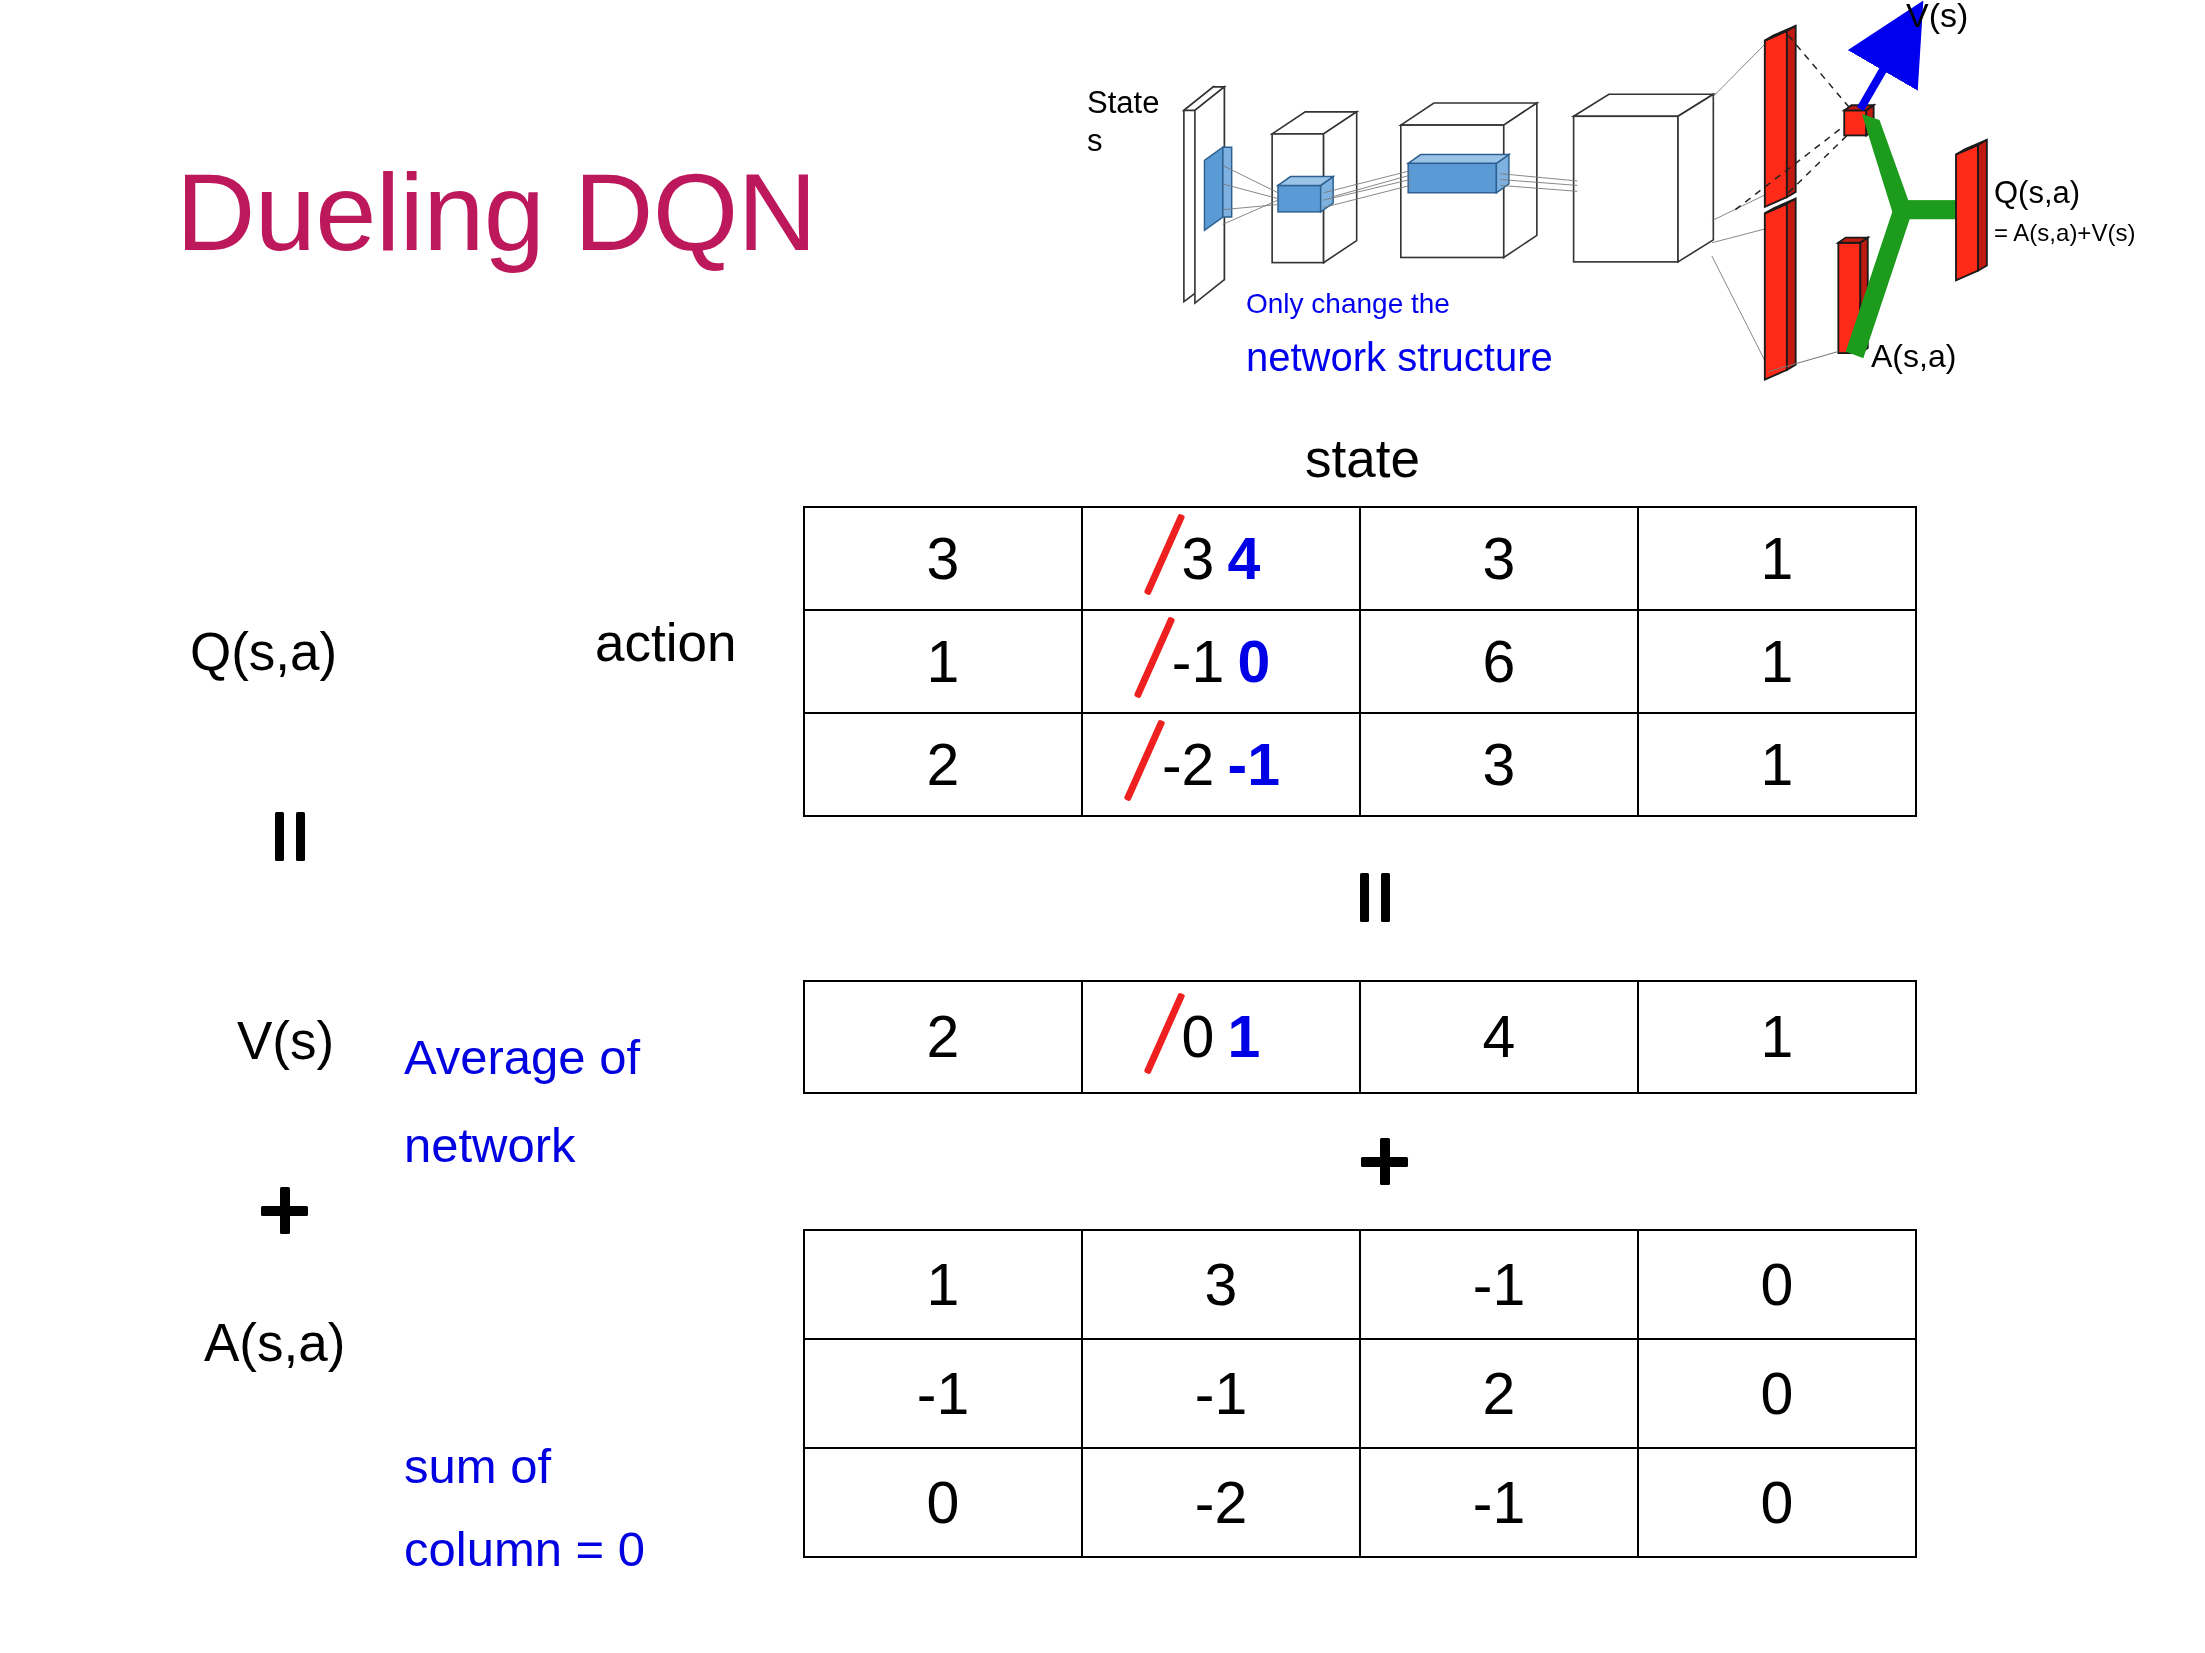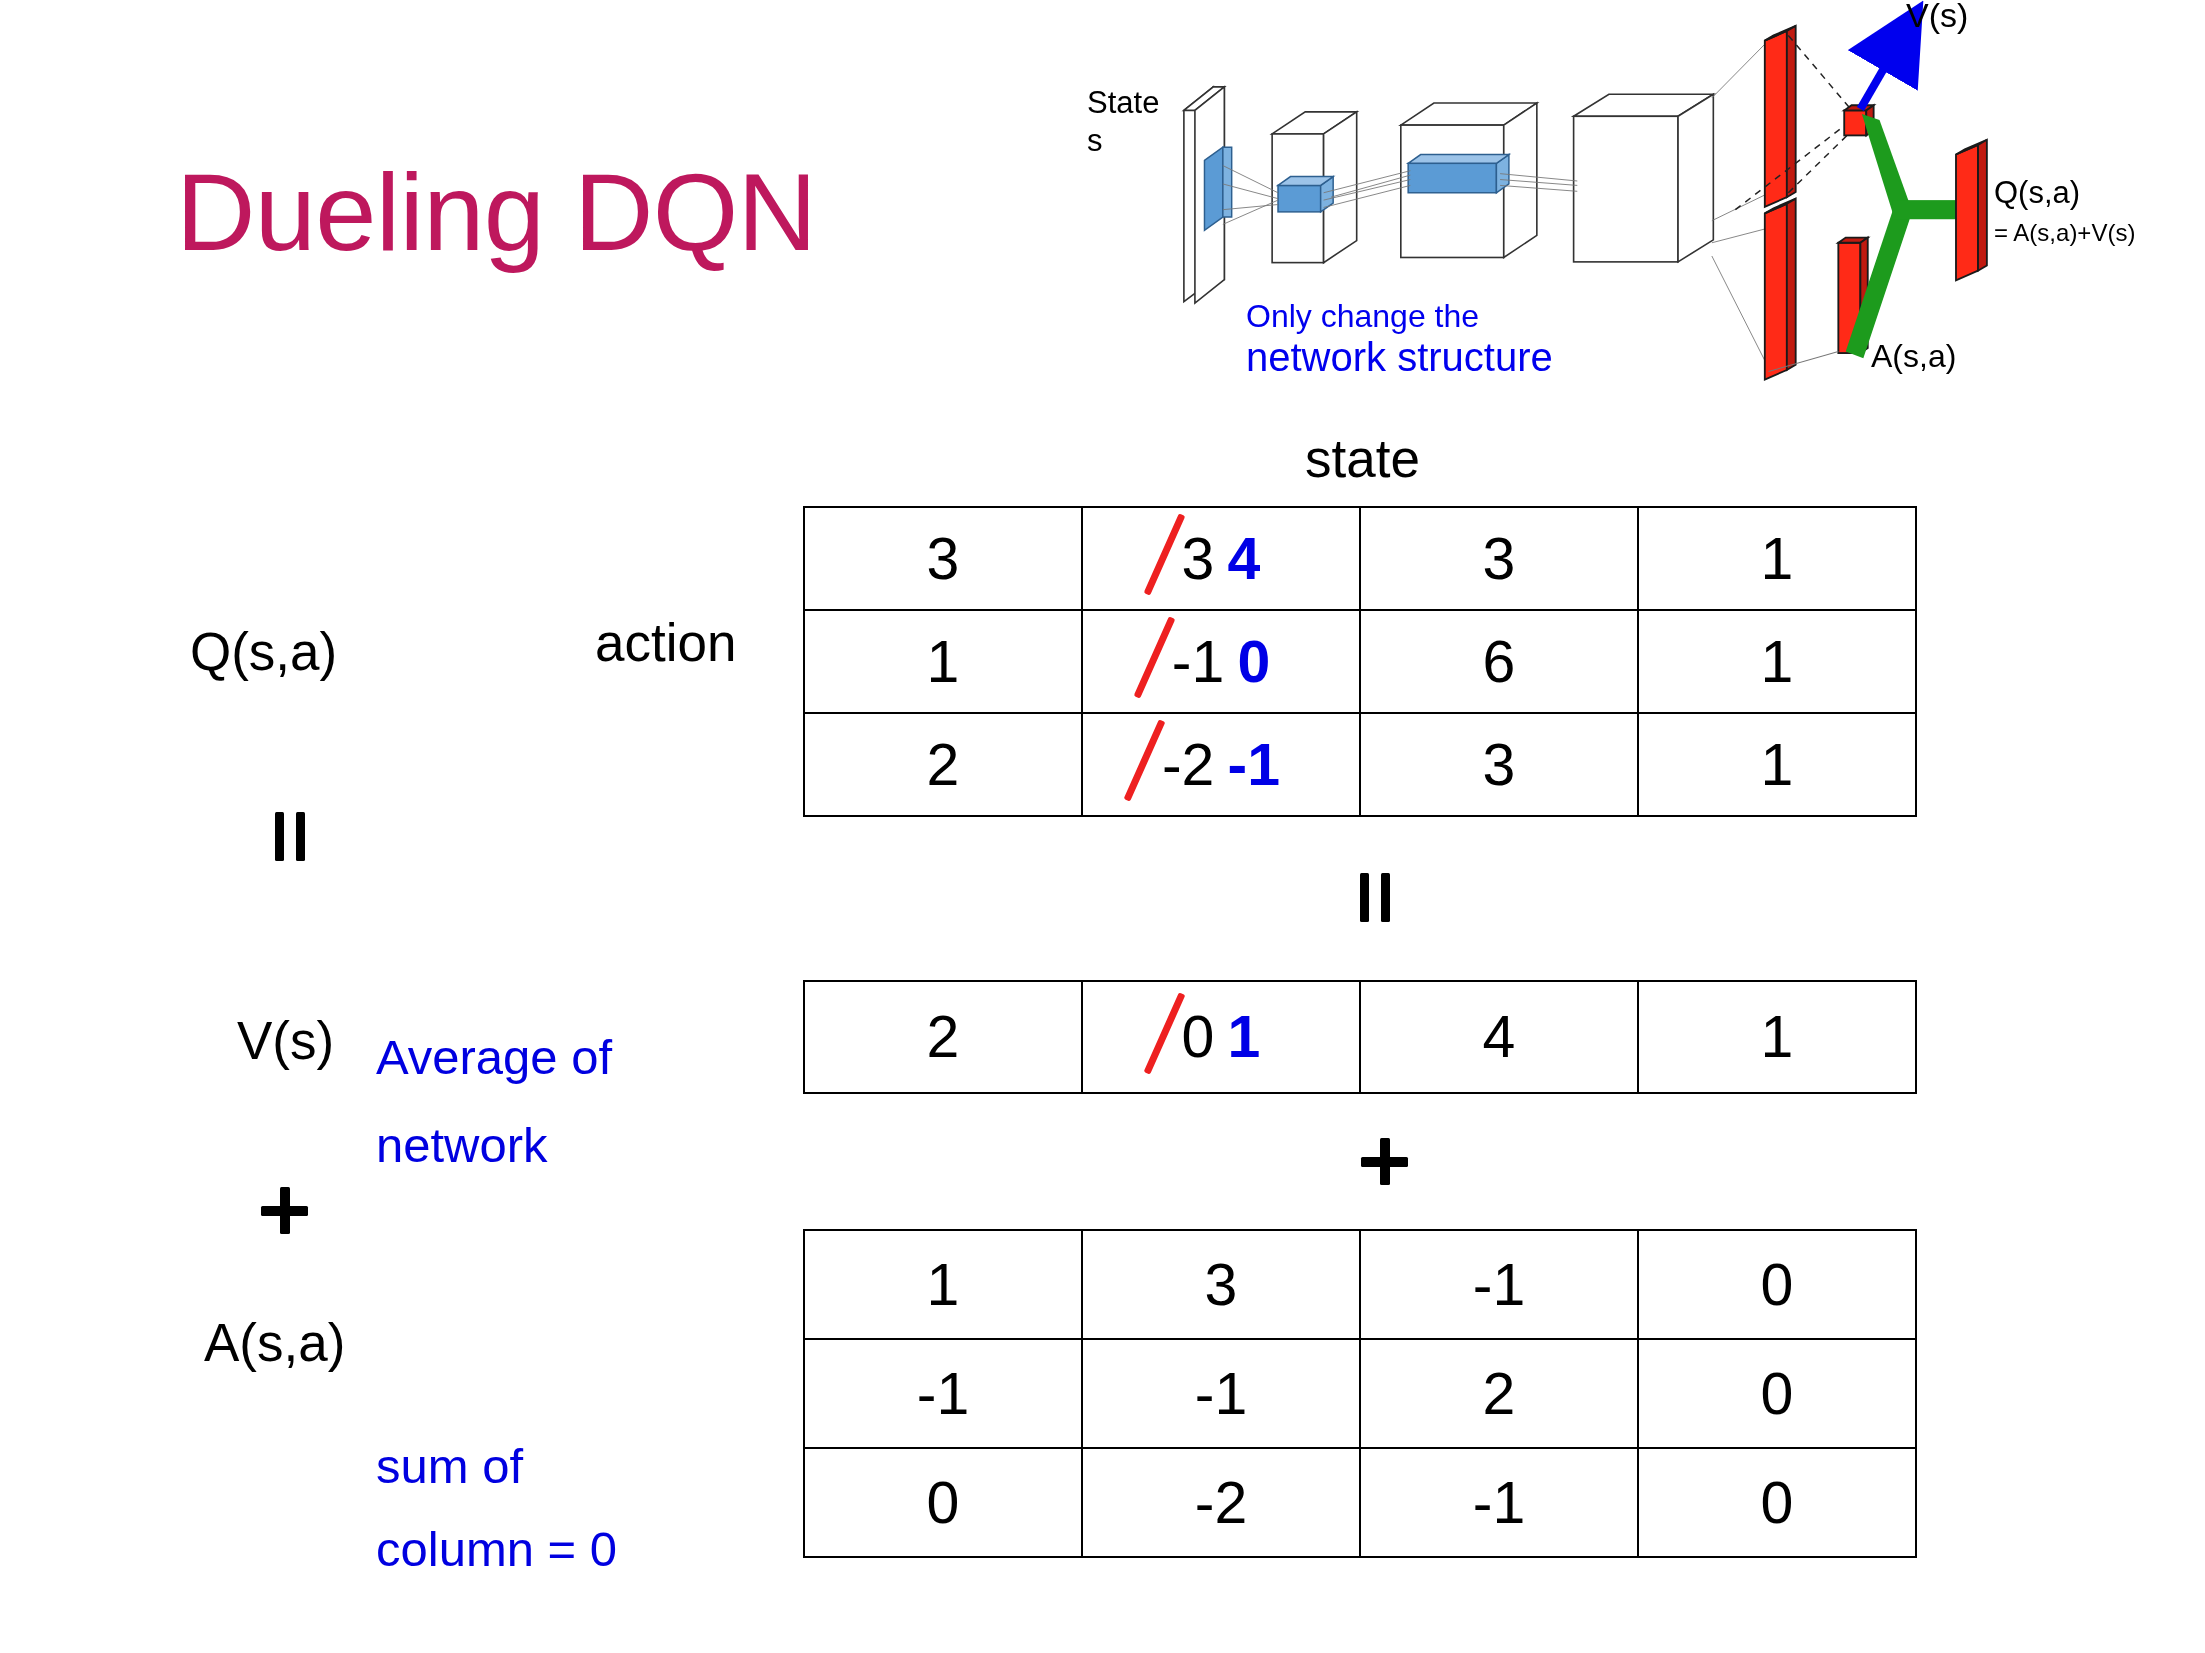--- a/index.html
+++ b/index.html
@@ -10,21 +10,21 @@
 
   
   #slide-title{
     left:176px; top:154px; width:779px;
     font-size:110px; line-height:1.05; font-weight:400;
     letter-spacing:-0.7px; color:#be185d;
   }
 
   
   .lbl{font-size:53px;line-height:1;color:#000;white-space:nowrap;}
-  .lbl-blue{font-size:49px;line-height:1.22;color:#0000E0;white-space:nowrap;}
+  .lbl-blue{font-size:49px;line-height:1.22;color:#0000E0;white-space:nowrap;margin-left:28px;}
 
   
   .op-eq{
     width:44px;height:49px;
   }
   .op-eq i{position:absolute;top:0;width:8.8px;height:49px;background:#000;border-radius:1.5px;display:block;}
   .op-eq i:nth-child(1){left:4.4px;}
   .op-eq i:nth-child(2){left:25px;}
 
   .op-plus{width:47px;height:47px;}
@@ -169,21 +169,21 @@
       <polygon points="1190,197 1202,190 1202,361 1190,368" fill="#C01A10"></polygon>
     </g>
 
     <line x1="1030" y1="148" x2="1088" y2="48" stroke="#0000EE" stroke-width="11" marker-end="url(#arrowBlue)"></line>
   </svg>
 
   
   <div class="abs" style="left:-16px;top:85px;font-size:31px;">State</div>
   <div class="abs" style="left:-16px;top:123px;font-size:31px;">s</div>
 
-  <div class="abs" style="left:143px;top:298px;font-size:32px;color:#0000EE;">Only change the</div>
+  <div class="abs" style="left:143px;top:288px;font-size:28px;color:#0000EE;">Only change the</div>
   <div class="abs" style="left:143px;top:335px;font-size:40px;color:#0000EE;">network structure</div>
 
   <div class="abs" style="left:803px;top:-4.4px;font-size:34px;">V(s)</div>
   <div class="abs" style="left:768px;top:338px;font-size:32px;">A(s,a)</div>
   <div class="abs" style="left:891px;top:175px;font-size:31px;">Q(s,a)</div>
   <div class="abs" style="left:891px;top:219px;font-size:24px;">= A(s,a)+V(s)</div>
 </div>
 
 <div class="abs lbl" style="left:1305px;top:432px;">state</div>
 

